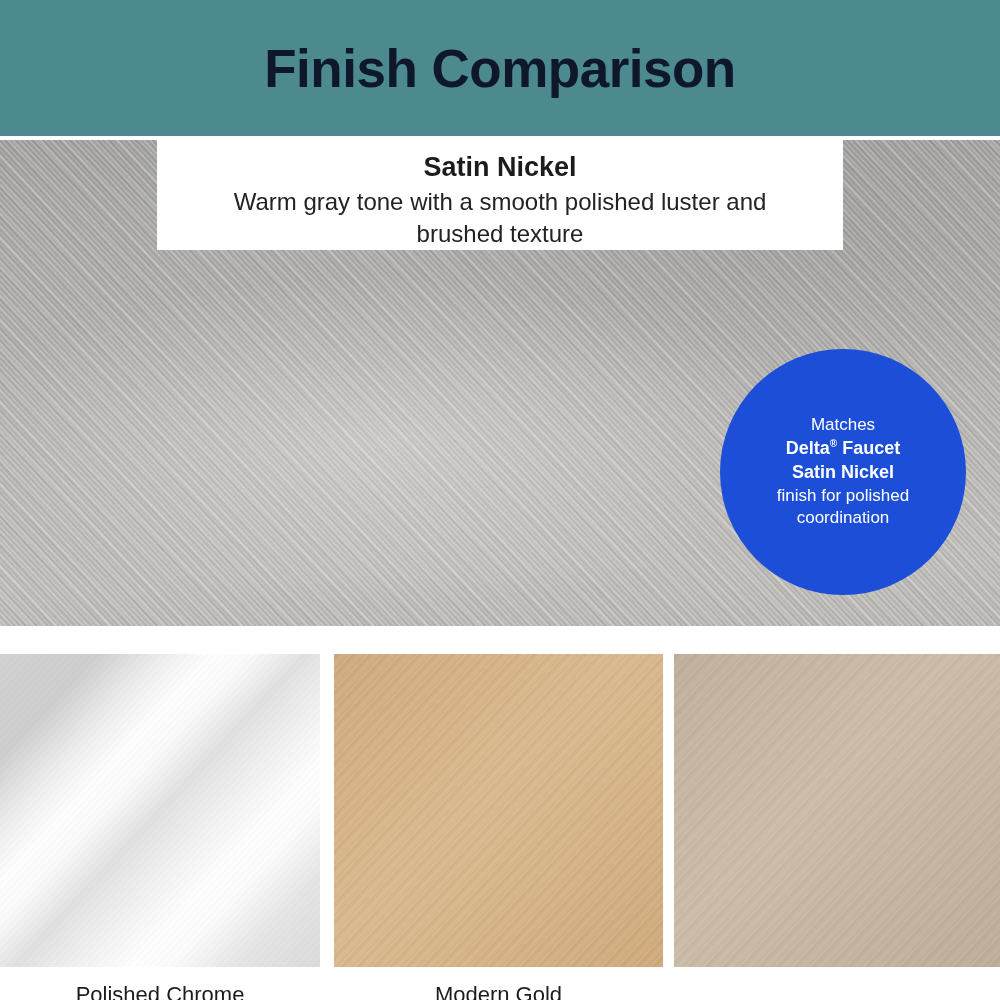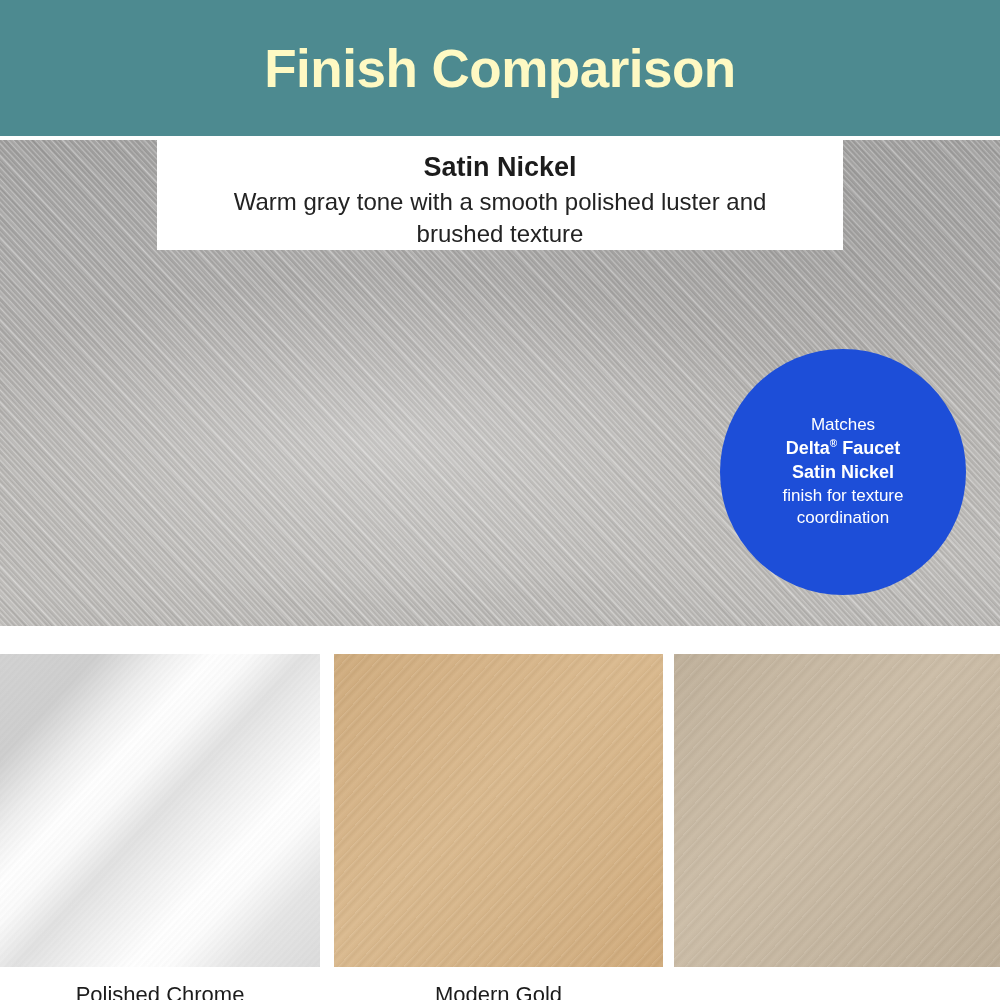--- a/index.html
+++ b/index.html
@@ -27,21 +27,21 @@
     left: 0;
     top: 0;
     width: 1000px;
     height: 136px;
     background: #4d8a90;
     display: flex;
     align-items: center;
     justify-content: center;
   }
   .header-title {
-    color: #fef9c3;
+    color: #0f172a;
     font-size: 53px;
     font-weight: bold;
     letter-spacing: -0.5px;
     line-height: 1;
     text-align: center;
     white-space: nowrap;
   }
 
   
   .hero {
@@ -279,21 +279,21 @@
 
   <div class="caption-card">
     <div class="caption-title">Satin Nickel</div>
     <div class="caption-desc">Warm gray tone with a smooth polished luster and brushed texture</div>
   </div>
 
   <div class="badge-circle">
     <div class="badge-line">Matches</div>
     <div class="badge-line strong"><span>Delta</span><sup>®</sup><span> Faucet</span></div>
     <div class="badge-line strong">Satin Nickel</div>
-    <div class="badge-line">finish for texture</div>
+    <div class="badge-line">finish for polished</div>
     <div class="badge-line">coordination</div>
   </div>
 
   <div class="swatch-row">
 
     <div class="swatch" id="swatch-chrome">
       <div class="grain"></div>
     </div>
     <div class="swatch-label" id="label-chrome"><span>Polished Chrome</span><sup></sup></div>
 

